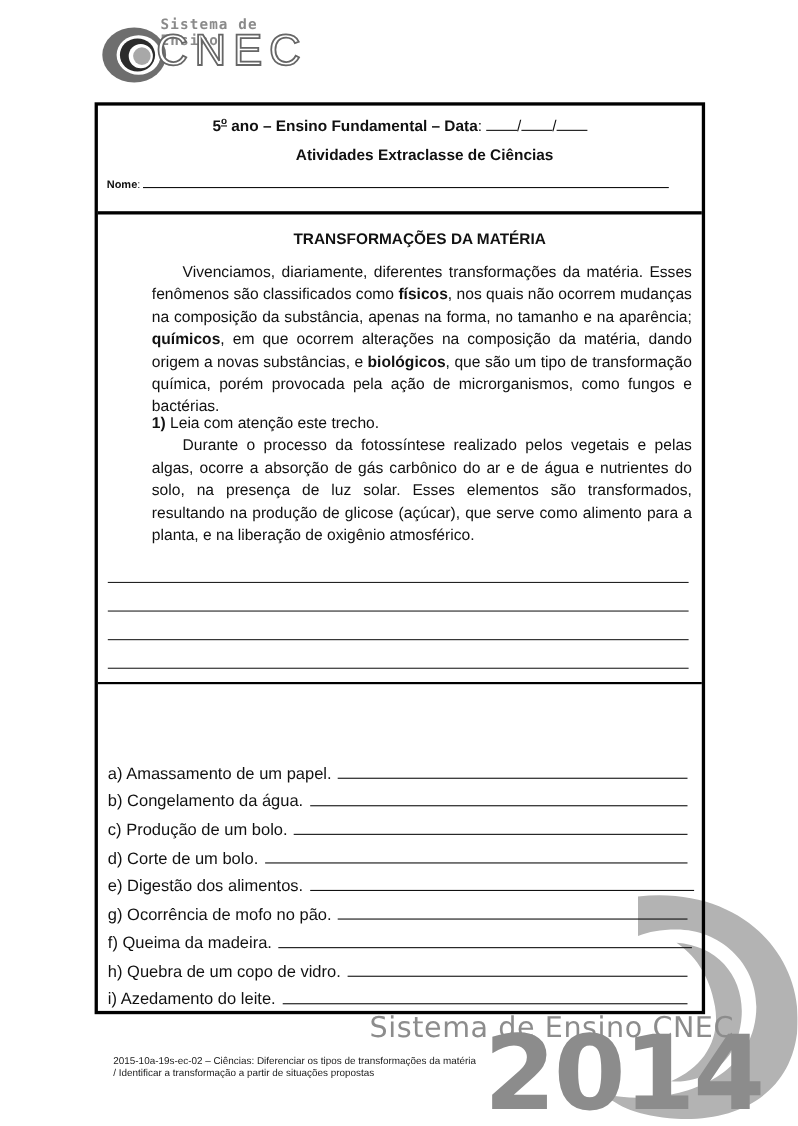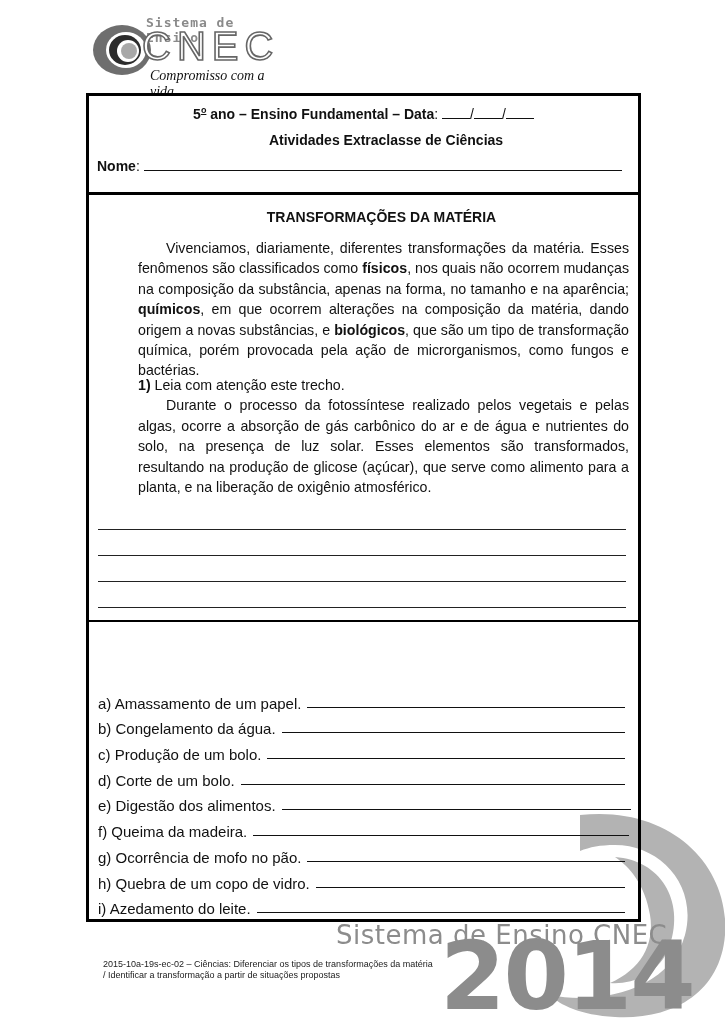--- a/index.html
+++ b/index.html
@@ -24,21 +24,21 @@
   
   .sheet { position: absolute; left: 86px; top: 93px; width: 549px; height: 823px; border: 3px solid #000; background: transparent; }
   .sec { position: absolute; left: 0; right: 0; }
   .sec-header { top: 0; height: 96px; border-bottom: 3px solid #000; }
   .sec-text { top: 99px; height: 425px; border-bottom: 2px solid #000; }
   .sec-q2 { top: 526px; bottom: 0; }
 
   .hdr-line1 { position: absolute; top: 9px; left: 0; right: 0; text-align: center; font-size: 14px; font-weight: bold; }
   .hdr-line1 sup { font-size: 9px; text-decoration: underline; }
   .hdr-line2 { position: absolute; top: 36px; left: 0; right: 0; text-align: center; font-size: 14px; font-weight: bold; padding-left: 45px; }
-  .hdr-name { position: absolute; top: 62px; left: 8px; font-size: 14px; font-weight: bold; }
+  .hdr-name { position: absolute; top: 62px; left: 8px; font-size: 10px; font-weight: bold; }
   .hdr-name .plain { font-weight: normal; }
   .blank { display: inline-block; border-bottom: 1px solid #111; vertical-align: baseline; height: 12px; }
 
   .title { position: absolute; top: 14px; left: 0; right: 0; text-align: center; font-size: 14px; font-weight: bold; padding-left: 36px; }
   .para { position: absolute; left: 9px; right: 9px; font-size: 14.2px; line-height: 20.4px; text-align: justify; margin-left: 40px; }
   .para .indent { display: inline-block; width: 28px; }
   .p-intro { top: 43px; }
   .p-q1 { top: 180px; }
   .answer-line { position: absolute; left: 9px; right: 12px; height: 0; border-bottom: 1px solid #222; }
 
@@ -62,21 +62,20 @@
 <div class="logo">
   <svg class="swirl" viewBox="0 0 60 60">
     <ellipse cx="30" cy="32" rx="29" ry="25" fill="#6e6e6e"></ellipse>
     <ellipse cx="34" cy="32" rx="20" ry="18" fill="#fff"></ellipse>
     <ellipse cx="33" cy="32" rx="16" ry="15" fill="#2b2b2b"></ellipse>
     <ellipse cx="36" cy="33" rx="11" ry="11" fill="#fff"></ellipse>
     <ellipse cx="37" cy="33" rx="8" ry="8" fill="#a8a8a8"></ellipse>
   </svg>
   <div class="top-text">Sistema de Ensino</div>
   <div class="cnec">CNEC</div>
-  <div class="tag">Compromisso com a vida</div>
 </div>
 
 <div class="sheet">
 
   <div class="sec sec-header">
     <div class="hdr-line1">
       <span>5</span><sup>o</sup><span> ano – Ensino Fundamental – Data</span><span class="plain" style="font-weight:normal">:</span>
       <span class="blank" style="width:28px"></span><span style="font-weight:normal">/</span><span class="blank" style="width:28px"></span><span style="font-weight:normal">/</span><span class="blank" style="width:28px"></span>
     </div>
     <div class="hdr-line2">Atividades Extraclasse de Ciências</div>
@@ -117,26 +116,26 @@
         </div>
       <div class="item">
           <span>d) Corte de um bolo.</span>
           <span class="fill"></span>
         </div>
       <div class="item">
           <span>e) Digestão dos alimentos.</span>
           <span class="fill" style="margin-right:-2px"></span>
         </div>
       <div class="item">
+          <span>g) Ocorrência de mofo no pão.</span>
+          <span class="fill"></span>
+        </div>
+      <div class="item">
           <span>f) Queima da madeira.</span>
           <span class="fill" style="margin-right:0"></span>
-        </div>
-      <div class="item">
-          <span>g) Ocorrência de mofo no pão.</span>
-          <span class="fill"></span>
         </div>
       <div class="item">
           <span>h) Quebra de um copo de vidro.</span>
           <span class="fill"></span>
         </div>
       <div class="item">
           <span>i) Azedamento do leite.</span>
           <span class="fill"></span>
         </div>
     </div>

